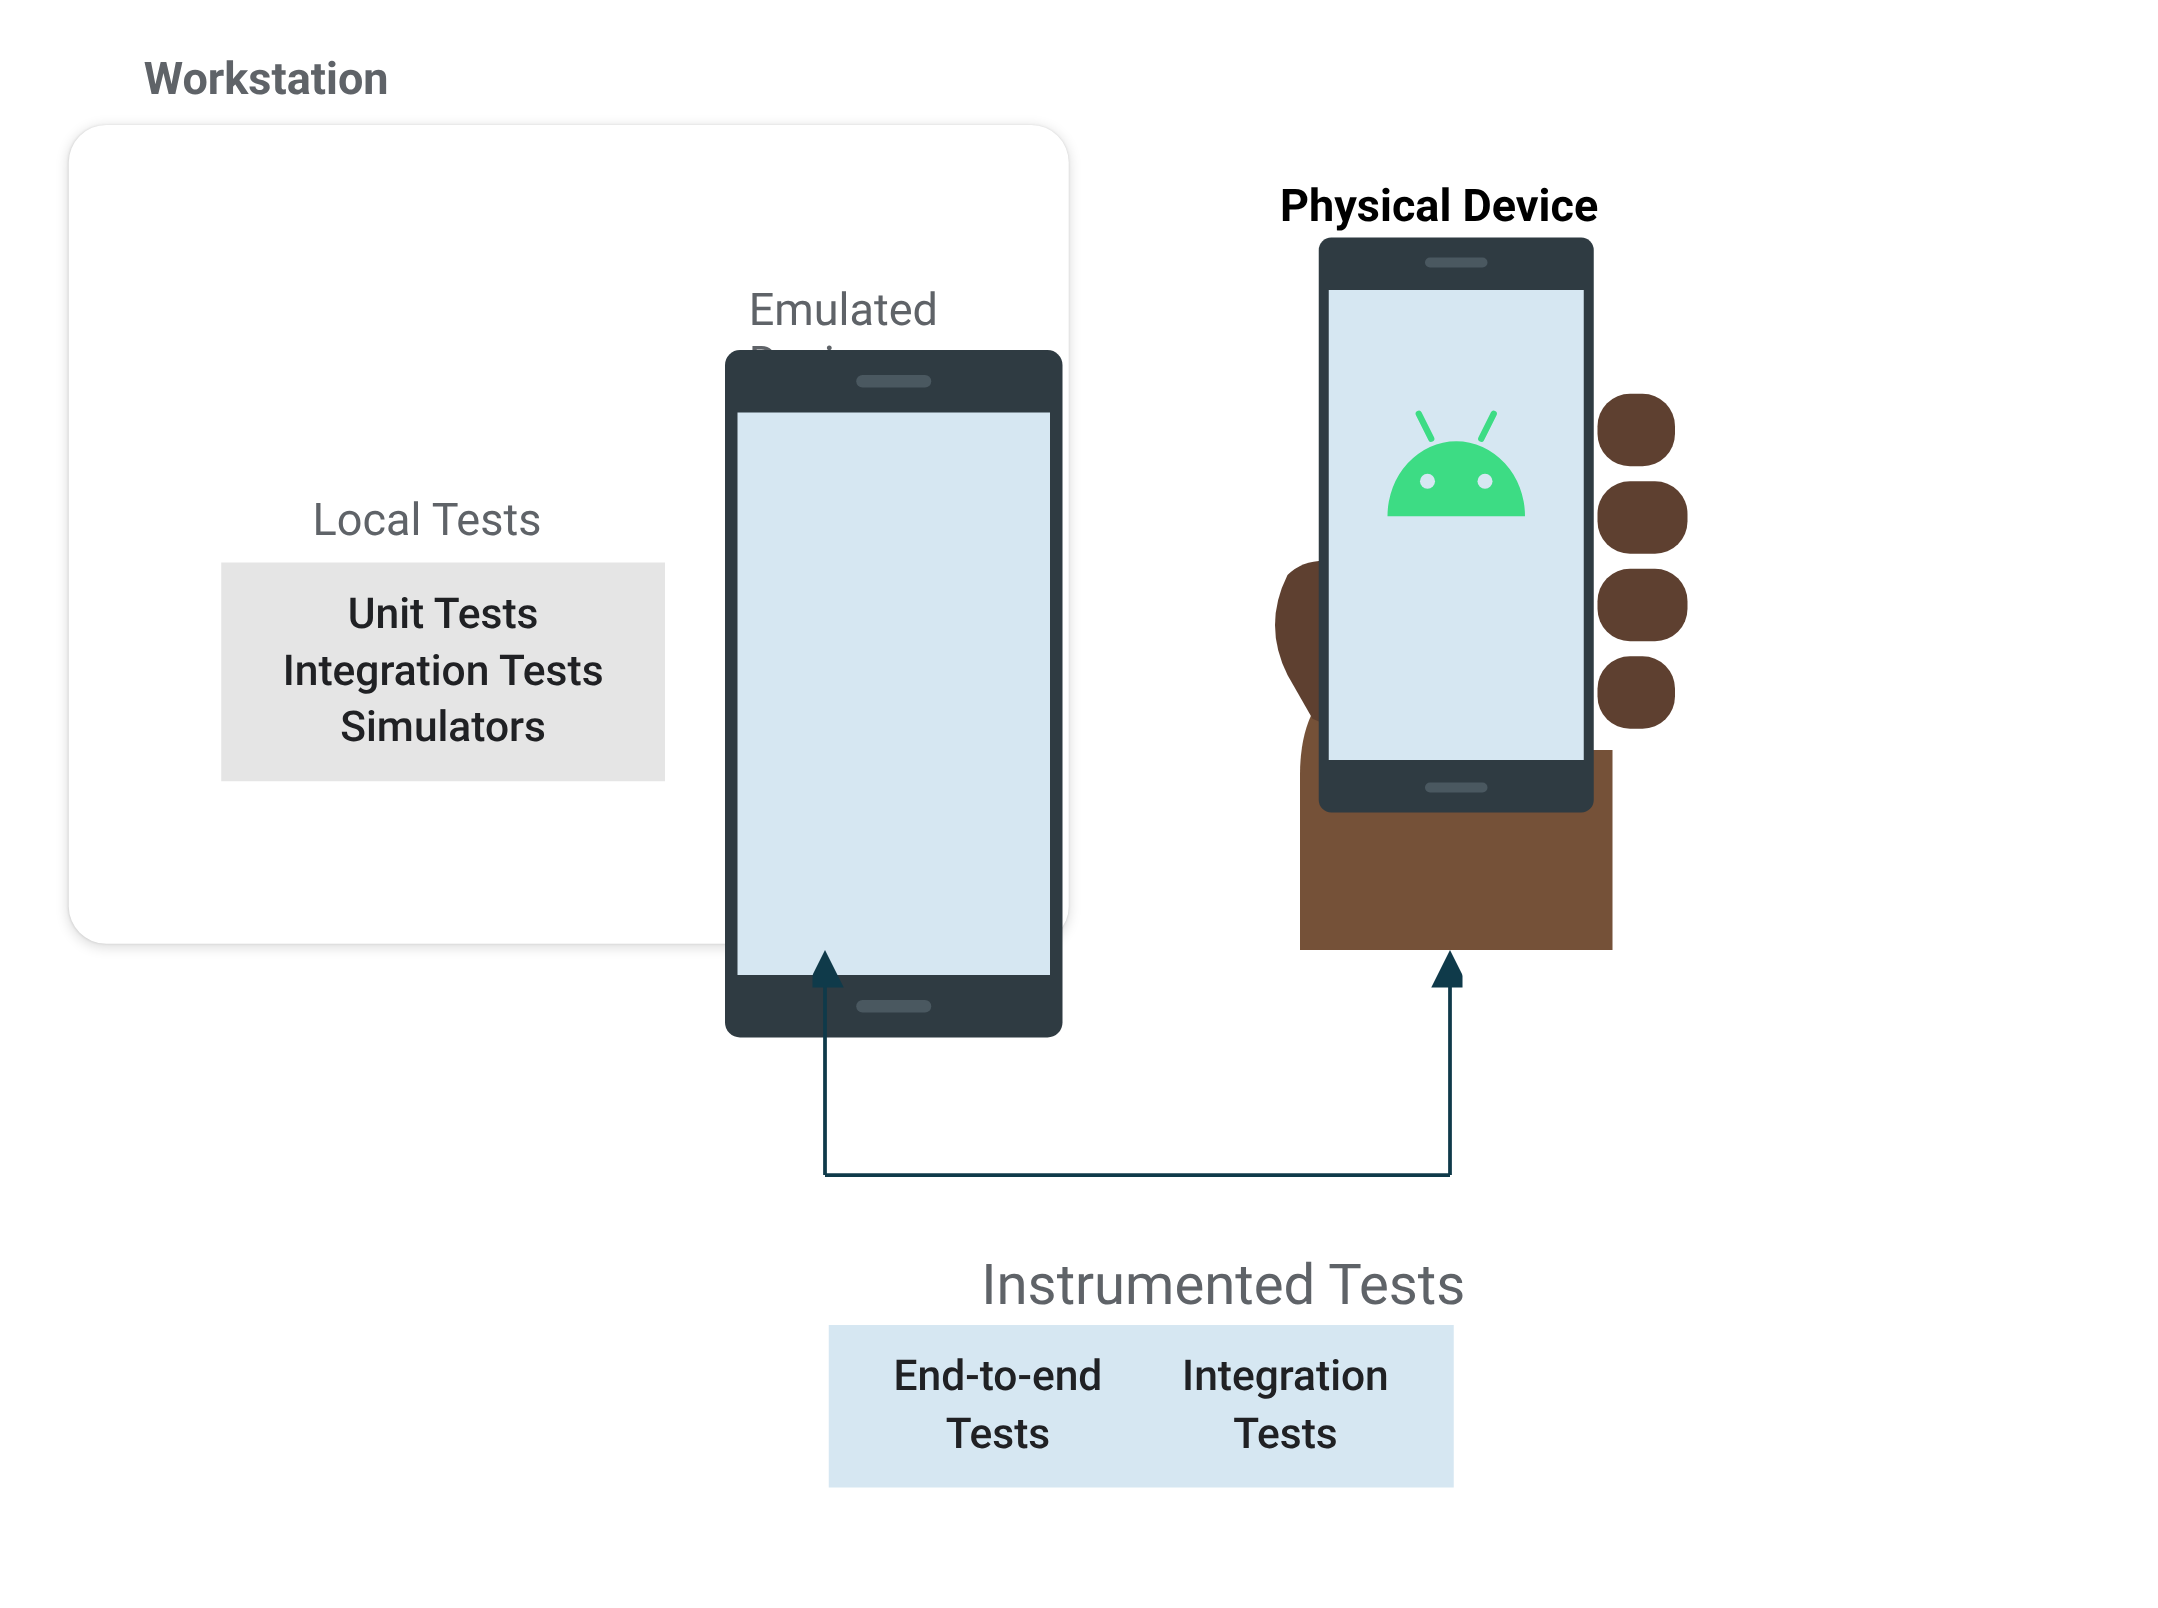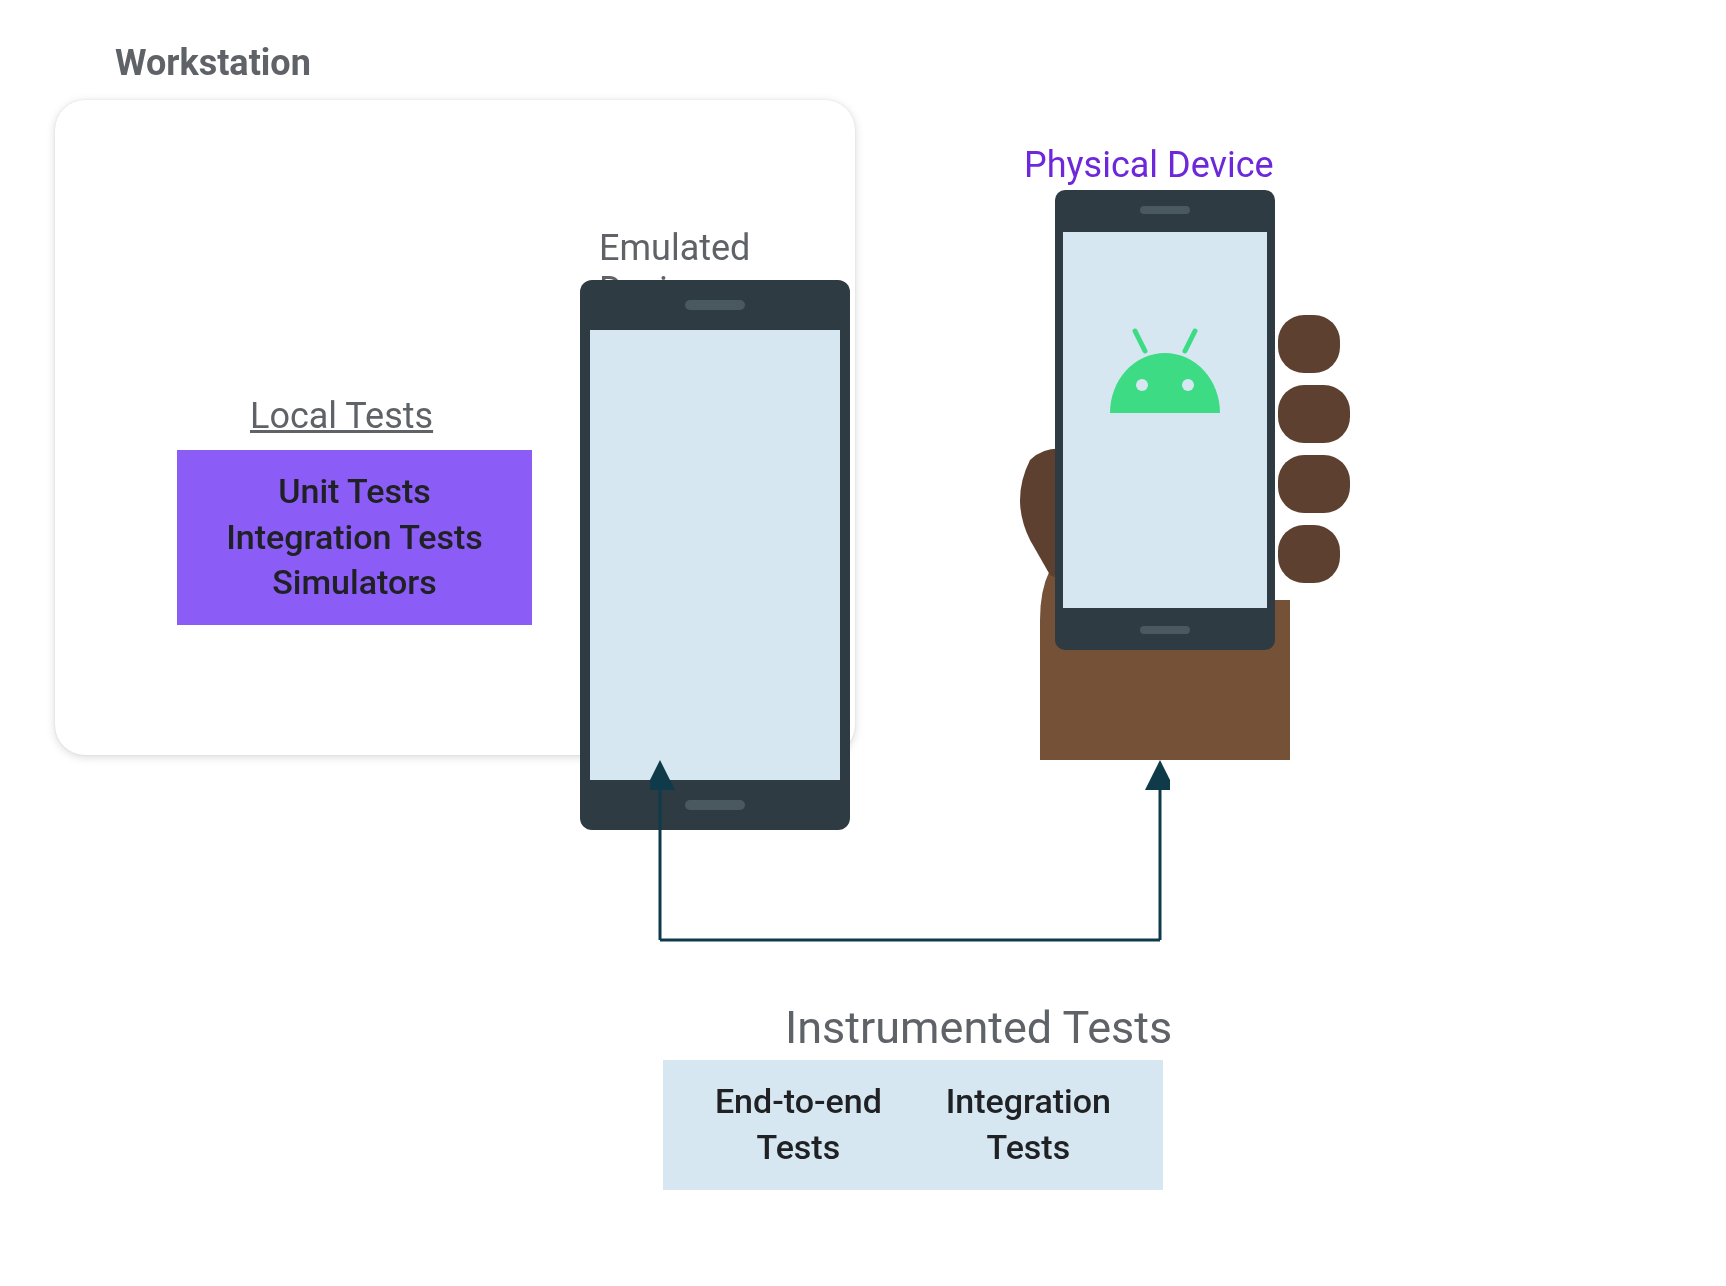--- a/index.html
+++ b/index.html
@@ -32,29 +32,28 @@
       border-radius: 30px;
       box-shadow: 0 2px 10px rgba(0,0,0,0.15), 0 0 2px rgba(0,0,0,0.1);
     }
     .local-tests-label {
       position: absolute;
       left: 195px;
       top: 295px;
       font-size: 36px;
       color: #5f6368;
       font-weight: 400;
-      text-decoration: underline;
     }
     .local-tests-box {
       position: absolute;
       left: 122px;
       top: 350px;
       width: 355px;
       height: 175px;
-      background: #8b5cf6;
+      background: #e5e5e5;
       display: flex;
       flex-direction: column;
       align-items: center;
       justify-content: center;
       padding: 20px;
     }
     .local-tests-box div {
       font-size: 34px;
       font-weight: 500;
       color: #202124;
@@ -110,22 +109,22 @@
       width: 60px;
       height: 10px;
       background: #4a5860;
       border-radius: 5px;
     }
     .physical-label {
       position: absolute;
       left: 1024px;
       top: 144px;
       font-size: 36px;
-      color: #6d28d9;
-      font-weight: 400;
+      color: #000000;
+      font-weight: 700;
     }
     .physical-device-container {
       position: absolute;
       left: 980px;
       top: 200px;
       width: 400px;
       height: 560px;
     }
     .hand {
       position: absolute;

